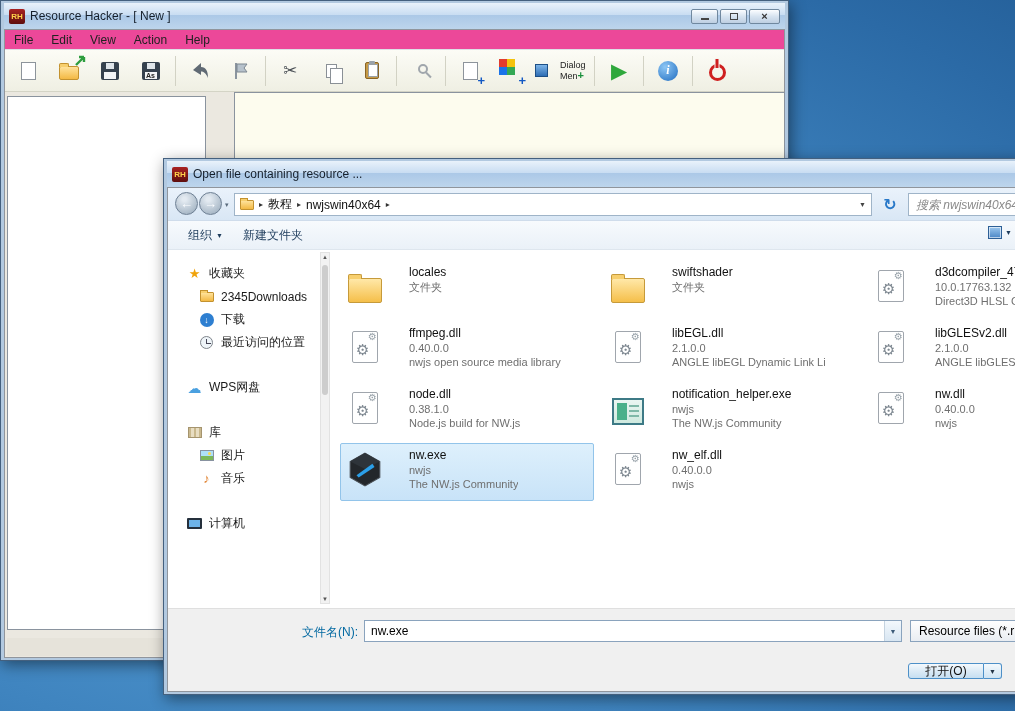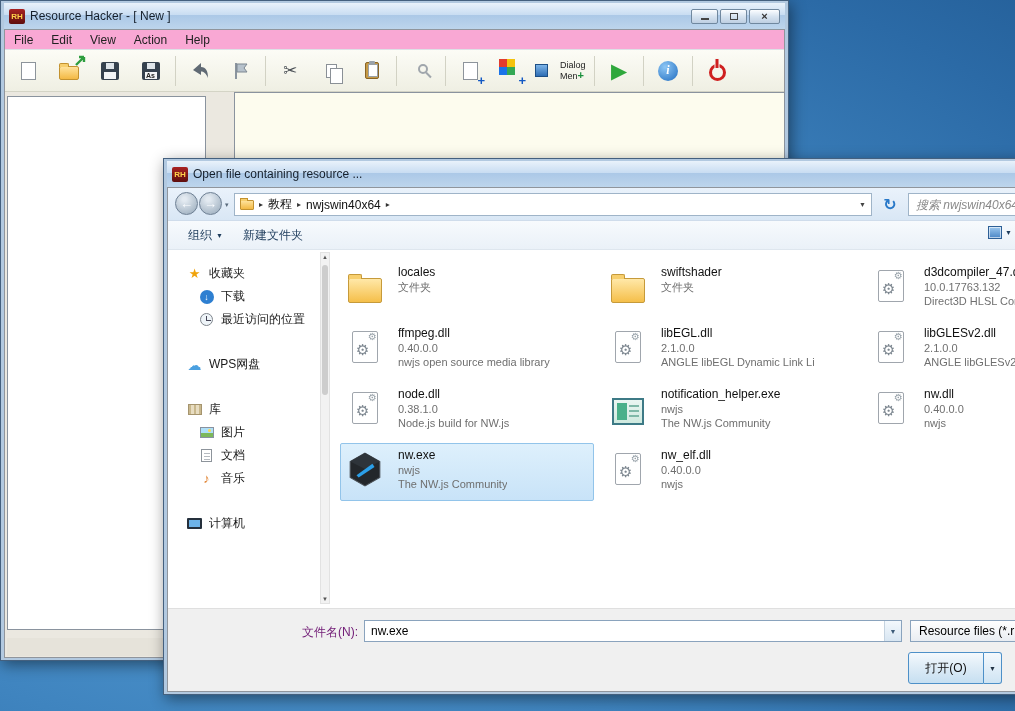--- a/index.html
+++ b/index.html
@@ -18,21 +18,21 @@
   .wbtn{width:27px;height:15px;border:1px solid #70889f;border-radius:2px;
     background:linear-gradient(#fbfdff,#d6e3f0 50%,#becfe2);display:flex;align-items:center;justify-content:center;
     font-size:10px;line-height:1;color:#333;}
   .wbtn .bar{width:8px;height:2px;background:#444;margin-top:6px;}
   .wbtn .box{width:8px;height:7px;border:1px solid #444;}
   .wbtn.close{width:31px;font-size:11px;font-weight:bold;}
 
   
   #rh-win{left:0;top:0;width:789px;height:661px;padding:2px 3px 3px;}
   .rh-client{height:629px;background:#ebe8e0;border:1px solid #90959c;display:flex;flex-direction:column;}
-  .menubar{height:20px;background:#f9a8d4;border-bottom:1px solid #dde1e6;display:flex;align-items:center;font-size:12px;color:#222;}
+  .menubar{height:20px;background:#ec4899;border-bottom:1px solid #dde1e6;display:flex;align-items:center;font-size:12px;color:#222;}
   .menubar span{padding:0 9px;}
   .toolbar{height:42px;background:linear-gradient(#fcfcf6,#efefe3);border-bottom:1px solid #d4d4c6;
     display:flex;align-items:center;padding:0 4px;gap:3px;}
   .tbtn{width:38px;height:36px;display:flex;align-items:center;justify-content:center;position:relative;flex:0 0 auto;}
   .tsep{width:1px;height:30px;background:#d2d2c4;margin:0 2px;flex:0 0 auto;}
   .rh-body{flex:1;position:relative;}
   .tree-panel{position:absolute;left:2px;top:4px;width:199px;height:534px;background:#fff;border:1px solid #8a939e;}
   .editor-panel{position:absolute;left:229px;top:0;width:551px;height:541px;background:#fdfcee;border:1px solid #8a939e;}
   .rh-status{position:absolute;left:2px;bottom:1px;width:779px;height:18px;background:#e6e3da;}
 
@@ -124,47 +124,47 @@
   .si-music{font-size:13px;color:#e0822f;}
   .si-computer{width:15px;height:11px;background:#25303c;border-radius:1px;position:relative;}
   .si-computer::after{content:"";position:absolute;inset:2px;background:#6db3e8;}
   .sscroll{position:absolute;left:152px;top:2px;width:10px;height:352px;background:#f2f2f2;border:1px solid #e2e2e2;}
   .sscroll .up,.sscroll .dn{position:absolute;left:0;right:0;text-align:center;font-size:6px;color:#555;}
   .sscroll .up{top:1px;} .sscroll .dn{bottom:1px;}
   .sscroll .thumb{position:absolute;left:1px;width:6px;top:12px;height:130px;background:#cdcdcd;border-radius:3px;}
 
   
   .grid{position:absolute;left:172px;top:10px;display:grid;grid-template-columns:repeat(3,258px);grid-auto-rows:61px;column-gap:5px;}
-  .tile{width:254px;height:58px;display:flex;align-items:flex-start;gap:14px;padding:4px 4px 4px 5px;border:1px solid transparent;}
+  .tile{width:254px;height:58px;display:flex;align-items:flex-start;gap:25px;padding:4px 4px 4px 5px;border:1px solid transparent;}
   .tile.sel{background:linear-gradient(#def0fc,#c8e3f8);border-color:#92c4ea;border-radius:2px;}
   .tile-ic{width:38px;height:42px;display:flex;align-items:center;justify-content:center;flex:0 0 auto;}
   .t-name{font-size:12px;color:#111;line-height:15px;white-space:nowrap;overflow:hidden;max-width:198px;}
   .t-sub{font-size:11px;color:#6f6f6f;line-height:14px;white-space:nowrap;overflow:hidden;max-width:198px;}
   .folder-lg{position:relative;width:34px;height:25px;margin-top:8px;background:linear-gradient(#ffe8a8,#f5bf4a);
     border:1px solid #c69a3a;border-radius:2px;}
   .folder-lg::before{content:"";position:absolute;top:-5px;left:-1px;width:12px;height:4px;background:#f7cf6e;
     border:1px solid #c69a3a;border-bottom:0;border-radius:2px 2px 0 0;}
   .dll-lg{position:relative;width:26px;height:32px;background:#fff;border:1px solid #a0a6ad;border-radius:2px;}
   .dll-lg .gear1{position:absolute;left:3px;top:10px;font-size:15px;color:#7d8790;line-height:1;}
   .dll-lg .gear2{position:absolute;right:0px;top:0px;font-size:10px;color:#98a2aa;line-height:1;}
   .app-lg{width:32px;height:27px;margin-top:7px;border:2px solid #3d7a86;background:linear-gradient(#eaf6f2,#cfe9df);position:relative;}
   .app-lg::before{content:"";position:absolute;left:3px;top:3px;width:10px;height:17px;background:#49b08a;}
   .app-lg::after{content:"";position:absolute;right:3px;top:5px;width:10px;height:2px;background:#7fb8a8;
     box-shadow:0 5px 0 #7fb8a8,0 10px 0 #7fb8a8;}
 
   
   .bottomband{height:85px;background:#f0f0f0;border-top:1px solid #dfdfdf;position:relative;font-size:12px;}
-  .fn-label{position:absolute;left:40px;top:15px;width:150px;text-align:right;color:#701a75;}
+  .fn-label{position:absolute;left:40px;top:15px;width:150px;text-align:right;color:#0369a1;}
   .fn-combo{position:absolute;left:196px;top:11px;width:538px;height:22px;background:#fff;border:1px solid #8aa3bd;display:flex;}
   .fn-combo input{flex:1;border:0;outline:0;padding:0 6px;font-size:12px;font-family:inherit;}
   .combo-arrow{width:17px;border-left:1px solid #c5d3e0;display:flex;align-items:center;justify-content:center;
     font-size:7px;color:#3c5a78;background:linear-gradient(#f3f8fc,#d8e6f2);}
   .ft-combo{position:absolute;left:742px;top:11px;width:220px;height:22px;border:1px solid #8aa3bd;
     background:linear-gradient(#fefefe,#e9edf2);display:flex;align-items:center;padding:0 8px;white-space:nowrap;overflow:hidden;}
-  .open-btn{position:absolute;left:740px;top:43px;height:32px;display:flex;}
+  .open-btn{position:absolute;left:740px;top:54px;height:16px;display:flex;}
   .open-main{width:76px;border:1px solid #4d90c8;background:linear-gradient(#f4f9fd,#dcebf6 50%,#c6dff1);
     display:flex;align-items:center;justify-content:center;border-radius:3px 0 0 3px;color:#111;}
   .open-arrow{width:18px;border:1px solid #4d90c8;border-left:0;background:linear-gradient(#f4f9fd,#cfe4f3);
     display:flex;align-items:center;justify-content:center;font-size:7px;color:#234;border-radius:0 3px 3px 0;}
 </style>
 </head>
 <body>
 
 <div class="screen">
 
@@ -323,20 +323,26 @@
 
         <div class="sidebar">
           <div class="snav-item">
               <span class="si">
                 <span class="si-star">★</span>
               </span>
               <span>收藏夹</span>
             </div>
           <div class="snav-item lvl1">
               <span class="si">
+                <span class="si-folder"></span>
+              </span>
+              <span>2345Downloads</span>
+            </div>
+          <div class="snav-item lvl1">
+              <span class="si">
                 <span class="si-download">↓</span>
               </span>
               <span>下载</span>
             </div>
           <div class="snav-item lvl1">
               <span class="si">
                 <span class="si-recent"></span>
               </span>
               <span>最近访问的位置</span>
             </div>
@@ -352,26 +358,20 @@
               <span class="si">
                 <span class="si-library"></span>
               </span>
               <span>库</span>
             </div>
           <div class="snav-item lvl1">
               <span class="si">
                 <span class="si-picture"></span>
               </span>
               <span>图片</span>
-            </div>
-          <div class="snav-item lvl1">
-              <span class="si">
-                <span class="si-docs"></span>
-              </span>
-              <span>文档</span>
             </div>
           <div class="snav-item lvl1">
               <span class="si">
                 <span class="si-music">♪</span>
               </span>
               <span>音乐</span>
             </div>
           <div class="snav-spacer"></div>
           <div class="snav-item">
               <span class="si">

